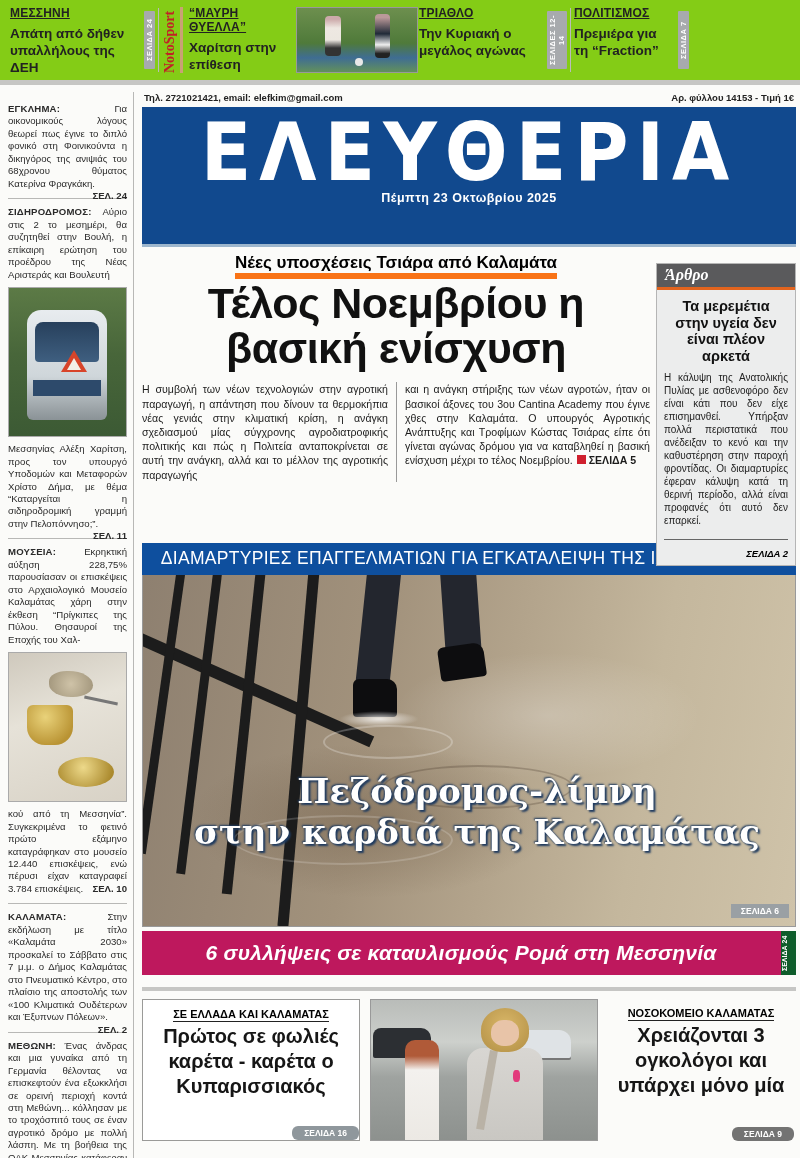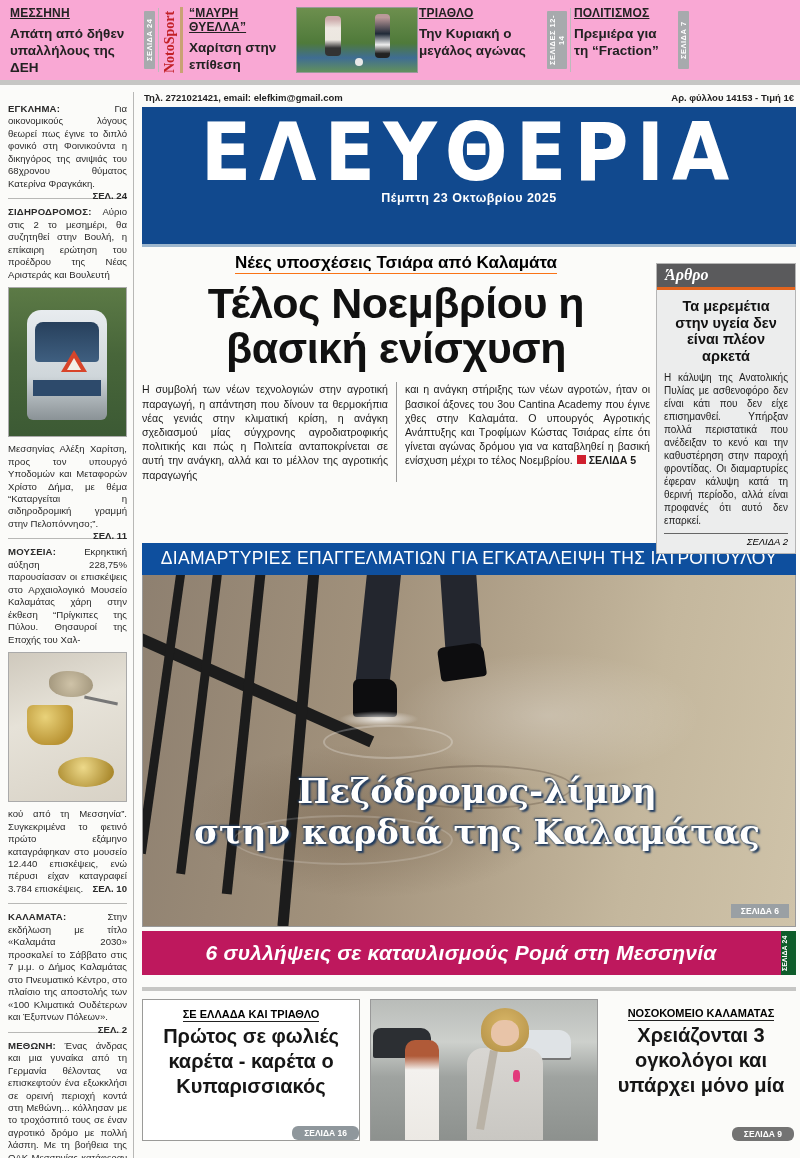--- a/index.html
+++ b/index.html
@@ -1,20 +1,20 @@
 <!DOCTYPE html>
 <html lang="el"><head>
 <meta charset="utf-8">
 <style>
   * { margin:0; padding:0; box-sizing:border-box; }
   html,body { width:800px; height:1158px; background:#dcdcda; font-family:"Liberation Sans",sans-serif; }
   .page { position:absolute; top:0; left:0; width:800px; height:1158px; background:#fbfbf9; overflow:hidden; }
 
   
-  .topstrip { position:absolute; top:0; left:0; width:800px; height:80px; background:#f9a8d4; display:flex; align-items:stretch; padding:6px 4px 6px 10px; gap:1px; }
+  .topstrip { position:absolute; top:0; left:0; width:800px; height:80px; background:#84cc16; display:flex; align-items:stretch; padding:6px 4px 6px 10px; gap:1px; }
   .teaser { display:flex; gap:6px; align-items:stretch; }
   .teaser .tcol { display:flex; flex-direction:column; }
   .tkicker { font-size:12px; font-weight:bold; color:#222; text-decoration:underline; margin-bottom:6px; letter-spacing:.2px; }
   .ttitle { font-size:13.5px; font-weight:bold; color:#222; line-height:1.25; }
   .vbadge { writing-mode:vertical-rl; transform:rotate(180deg); background:#a7aaad; color:#fff; font-size:7.5px; font-weight:bold; text-align:center; padding:3px 1px; border-radius:1px; align-self:center; height:58px; letter-spacing:.5px; }
   .vsep { width:1px; background:#bbb; margin:2px 2px; }
   .noto { writing-mode:vertical-rl; transform:rotate(180deg); color:#c22027; font-family:"Liberation Serif",serif; font-weight:bold; font-size:14px; border-left:3px solid #c9a274; padding-left:2px; height:66px; align-self:center; }
   .strip-photo { width:122px; height:66px; border:1px solid #999; align-self:center;
     background:linear-gradient(180deg,#6d8f4e 0%,#4f7a3a 55%,#3f6d93 78%,#62905c 100%); position:relative; overflow:hidden; }
   .sp-player1 { position:absolute; left:28px; top:8px; width:16px; height:40px; background:linear-gradient(180deg,#caa 8%,#eee8e2 30%,#ece7e0 60%,#333 80%); border-radius:4px; }
@@ -45,34 +45,34 @@
   .main { position:absolute; top:90px; left:142px; width:654px; }
   .contact-row { display:flex; justify-content:space-between; font-size:9.5px; font-weight:bold; color:#222; padding:2px 2px 4px; }
   .masthead { background:#11498e; height:140px; text-align:center; color:#fff; padding-top:8px; border-bottom:3px solid #9db6cd; }
   .logo { font-size:74px; font-weight:900; letter-spacing:8px; line-height:1.0; transform:scaleY(1.08); font-family:"DejaVu Sans",sans-serif; }
   .mh-date { font-size:12.5px; font-weight:bold; margin-top:2px; letter-spacing:.5px; }
   .mh-url { font-size:15px; font-weight:bold; color:#f4e22c; letter-spacing:1px; }
 
   .lead-wrap { position:relative; margin-top:6px; min-height:280px; }
   .lead { width:508px; }
   .lead-kicker { text-align:center; font-size:17px; font-weight:bold; margin-top:2px; }
-  .lead-kicker span { border-bottom:1px solid #f97316; padding-bottom:1px; }
+  .lead-kicker span { border-bottom:6px solid #f97316; padding-bottom:1px; }
   .lead-headline { text-align:center; font-size:43px; font-weight:bold; line-height:1.04; margin-top:8px; letter-spacing:-.5px; color:#111; }
   .lead-intro { display:flex; margin-top:12px; }
   .lead-col { width:50%; font-size:10.6px; line-height:1.34; text-align:justify; color:#1c1c1c; padding-right:8px; }
   .lead-col.c2 { border-left:1px solid #999; padding-left:8px; padding-right:0; }
   .pmark { display:inline-block; width:9px; height:9px; background:#cf1f2e; margin:0 3px 0 4px; }
   .pref { font-weight:bold; }
 
   
   .opinion { position:absolute; right:0; top:10px; width:140px; background:#eceded; border:1px solid #b5b5b5; padding:0 7px 6px; }
   .op-head { background:#5a5a5c; color:#fff; font-family:"Liberation Serif",serif; font-style:italic; font-weight:bold; font-size:16px; padding:2px 8px 3px; margin:0 -7px; border-bottom:3px solid #e2641e; }
   .op-title { text-align:center; font-size:14.5px; font-weight:bold; line-height:1.15; margin:8px 0 6px; color:#111; }
   .op-body { font-size:10px; line-height:1.3; text-align:justify; color:#222; }
-  .op-page { border-top:1px solid #666; margin-top:6px; padding-top:2px; text-align:right; font-size:9.5px; font-weight:normal; font-style:italic; }
+  .op-page { border-top:1px solid #666; margin-top:12px; padding-top:8px; text-align:right; font-size:9.5px; font-weight:bold; font-style:italic; }
 
   
   .blue-banner { background:#0e4f9e; color:#fff; text-align:center; font-size:17.5px; font-weight:normal; padding:5px 0 6px; letter-spacing:.3px; margin-top:10px; }
   .bigphoto { position:relative; height:352px; overflow:hidden; border:1px solid #999; border-top:none;
     background:
       radial-gradient(ellipse 220px 90px at 62% 40%, rgba(255,255,255,.25), transparent 70%),
       radial-gradient(ellipse 260px 110px at 35% 70%, rgba(90,70,50,.35), transparent 70%),
       linear-gradient(100deg,#8e8070 0%,#a2927c 35%,#b3a48c 55%,#c4b79d 75%,#cfc3a9 100%); }
   .rail { position:absolute; background:#1c1c1c; }
   .rail.r1 { left:14px; top:-10px; width:9px; height:290px; transform:rotate(8deg); }
@@ -267,21 +267,21 @@
 
     <div class="green-banner">
       <div class="gb-text">6 συλλήψεις σε καταυλισμούς Ρομά στη Μεσσηνία</div>
       <div class="gb-vbadge">ΣΕΛΙΔΑ 24</div>
     </div>
 
     <div class="bottom-rule"></div>
 
     <div class="bottomrow">
       <div class="bbox left">
-        <div class="b-kicker"><span>ΣΕ ΕΛΛΑΔΑ ΚΑΙ ΤΡΙΑΘΛΟ</span></div>
+        <div class="b-kicker"><span>ΣΕ ΕΛΛΑΔΑ ΚΑΙ ΚΑΛΑΜΑΤΑΣ</span></div>
         <div class="b-title">Πρώτος σε φωλιές καρέτα - καρέτα ο Κυπαρισσιακός</div>
         <div class="b-badge">ΣΕΛΙΔΑ 16</div>
       </div>
       <div class="bphoto">
         <div class="bp-car1"></div>
         <div class="bp-car2"></div>
         <div class="bp-person2"></div>
         <div class="bp-woman">
           <div class="bp-body"></div>
           <div class="bp-strap"></div>

